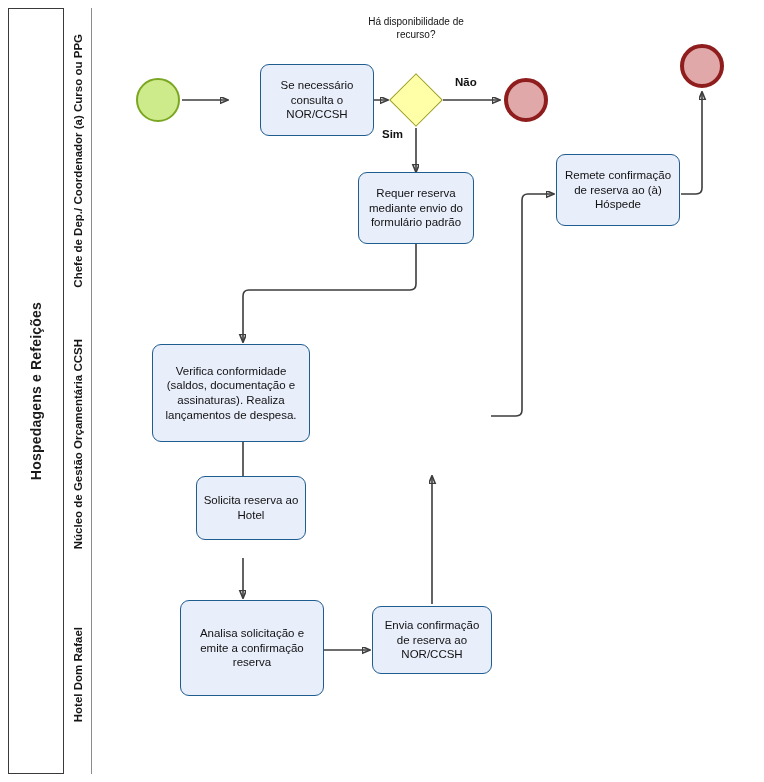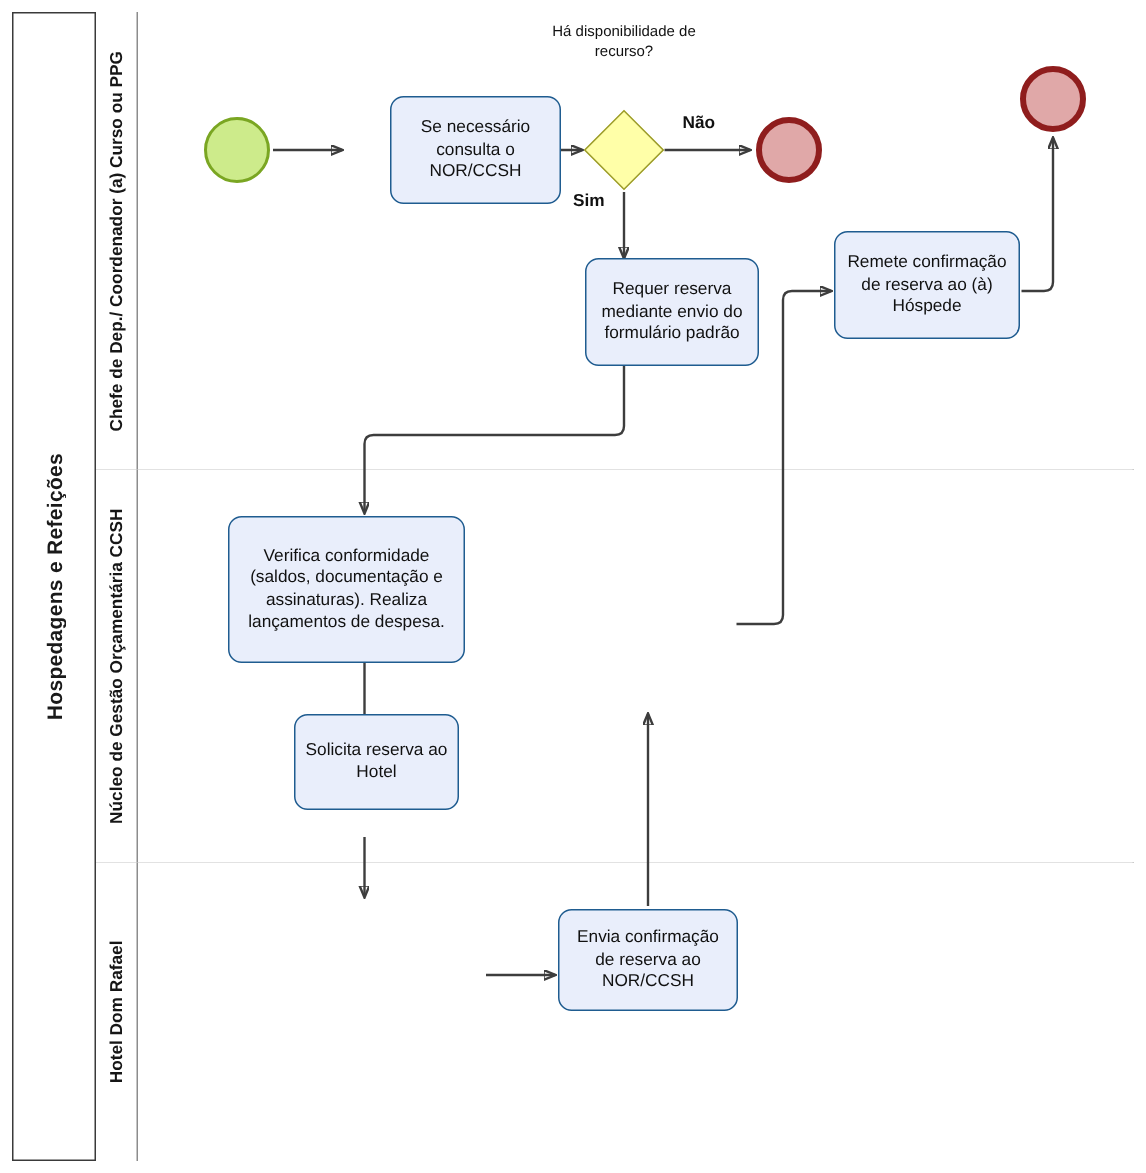--- a/index.html
+++ b/index.html
@@ -134,21 +134,22 @@
   <div class="event end" style="left:680px;top:44px;width:44px;height:44px;"></div>
 
   <div class="gateway" style="left:397px;top:81px;width:38px;height:38px;">
     <div class="dia"></div>
   </div>
   <div class="gw-label" style="left:356px;top:16px;width:120px;">Há disponibilidade de recurso?</div>
   <div class="edge-label" style="left:455px;top:76px;">Não</div>
   <div class="edge-label" style="left:382px;top:128px;">Sim</div>
 
   <div class="task" style="left:230px;top:64px;width:114px;height:72px;margin-left:30px;">Se necessário consulta o NOR/CCSH</div>
-  <div class="task" style="left:358px;top:172px;width:116px;height:72px;margin-left:32px;">Requer reserva mediante envio do formulário padrão</div>
+  <div class="task" style="left:358px;top:172px;width:116px;height:72px;">Requer reserva mediante envio do formulário padrão</div>
   <div class="task" style="left:556px;top:154px;width:124px;height:72px;">Remete confirmação de reserva ao (à) Hóspede</div>
 
   <div class="task" style="left:152px;top:344px;width:158px;height:98px;">Verifica conformidade (saldos, documentação e assinaturas). Realiza lançamentos de despesa.</div>
   <div class="task" style="left:196px;top:476px;width:110px;height:64px;">Solicita reserva ao Hotel</div>
 
+  <div class="task" style="left:180px;top:600px;width:144px;height:96px;">Analisa solicitação e emite a confirmação reserva</div>
   <div class="task" style="left:372px;top:606px;width:120px;height:68px;">Envia confirmação de reserva ao NOR/CCSH</div>
 
 </div>
 
 </body></html>

